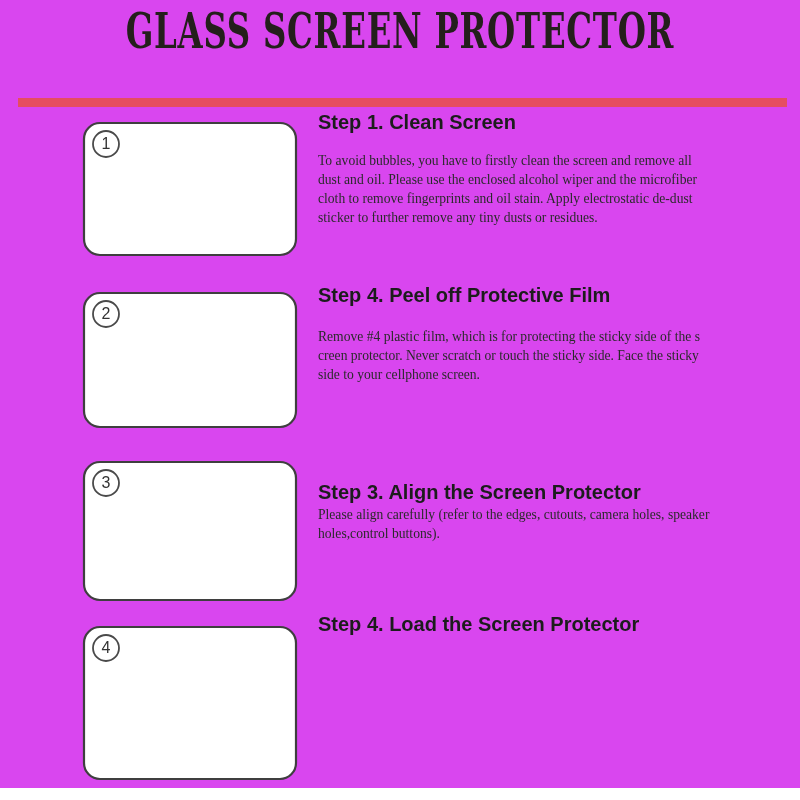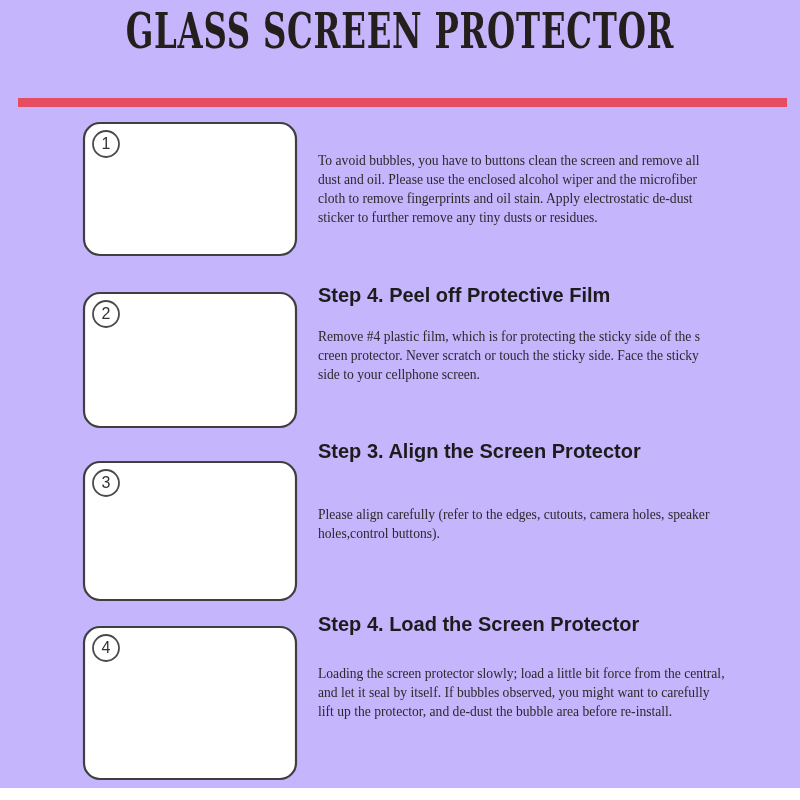--- a/index.html
+++ b/index.html
@@ -1,18 +1,18 @@
 <!DOCTYPE html>
 <html><head>
 <meta charset="utf-8">
 <style>
   * { margin:0; padding:0; box-sizing:border-box; }
   html,body { background:#ffffff; }
   .page {
-    position:relative; width:800px; height:788px; background:#c4b5fd;
+    position:relative; width:800px; height:788px; background:#d946ef;
     overflow:hidden; font-family:"Liberation Serif", serif; color:#252525;
   }
   .title-block { position:absolute; top:10px; left:0; width:800px; text-align:center; }
   .title-line {
     display:block; line-height:43px; font-family:"DejaVu Serif", serif;
     font-weight:bold; font-size:45px; color:#241f1c; letter-spacing:1px;
   }
   .title-line > span { display:inline-block; transform:scale(0.72,1.06); transform-origin:50% 50%; white-space:nowrap; }
   .divider { position:absolute; top:98px; left:18px; width:769px; height:9px; background:#e64d60; }
 
@@ -76,21 +76,22 @@
         <polygon points="57,27 76,14 74,20 92,17 94,29 76,31 78,38"></polygon>
         <polygon points="133,15 114,4 116,11 98,14 100,26 118,23 116,30"></polygon>
       </g>
     </g>
     <rect class="frame" x="4" y="4" width="212" height="132" rx="16"></rect>
     <g class="badge">
       <circle cx="26" cy="25" r="13"></circle>
       <text x="26" y="30">1</text>
     </g>
   </svg>
-  <div class="step-body" style="top:151px">To avoid bubbles, you have to buttons clean the screen and remove all
+  <div class="step-heading" style="top:111px">Step 1. Clean Screen</div>
+  <div class="step-body" style="top:151px">To avoid bubbles, you have to firstly clean the screen and remove all
 dust and oil. Please use the enclosed alcohol wiper and the microfiber
 cloth to remove fingerprints and oil stain. Apply electrostatic de-dust
 sticker to further remove any tiny dusts or residues.</div>
 
   <svg class="ill lineart" style="top:289px" width="220" height="142" viewBox="0 0 220 142">
     <defs>
         <clipPath id="clip2">
           <rect x="4" y="4" width="212" height="134" rx="16"></rect>
         </clipPath>
       </defs>
@@ -154,21 +155,21 @@
         <polygon points="62,30 81,17 79,23 97,20 99,32 81,34 83,41"></polygon>
         <polygon points="138,18 119,7 121,14 103,17 105,29 123,26 121,33"></polygon>
       </g>
     </g>
     <rect class="frame" x="4" y="4" width="212" height="138" rx="16"></rect>
     <g class="badge">
       <circle cx="26" cy="25" r="13"></circle>
       <text x="26" y="30">3</text>
     </g>
   </svg>
-  <div class="step-heading" style="top:440px">Step 3. Align the Screen Protector</div>
+  <div class="step-heading" style="top:481px">Step 3. Align the Screen Protector</div>
   <div class="step-body" style="top:505px">Please align carefully (refer to the edges, cutouts, camera holes, speaker
 holes,control buttons).</div>
 
   <svg class="ill lineart" style="top:623px" width="220" height="160" viewBox="0 0 220 160">
     <defs>
         <clipPath id="clip4">
           <rect x="4" y="4" width="212" height="152" rx="16"></rect>
         </clipPath>
       </defs>
     <g clip-path="url(#clip4)">
@@ -196,17 +197,14 @@
         <polygon points="96,98 113,86 111,93 128,90 130,101 113,103 115,110" transform="rotate(10 113 98)"></polygon>
       </g>
     </g>
     <rect class="frame" x="4" y="4" width="212" height="152" rx="16"></rect>
     <g class="badge">
       <circle cx="26" cy="25" r="13"></circle>
       <text x="26" y="30">4</text>
     </g>
   </svg>
   <div class="step-heading" style="top:613px">Step 4. Load the Screen Protector</div>
-  <div class="step-body" style="top:664px">Loading the screen protector slowly; load a little bit force from the central,
-and let it seal by itself. If bubbles observed, you might want to carefully
-lift up the protector, and de-dust the bubble area before re-install.</div>
 
 </div>
 
 </body></html>

